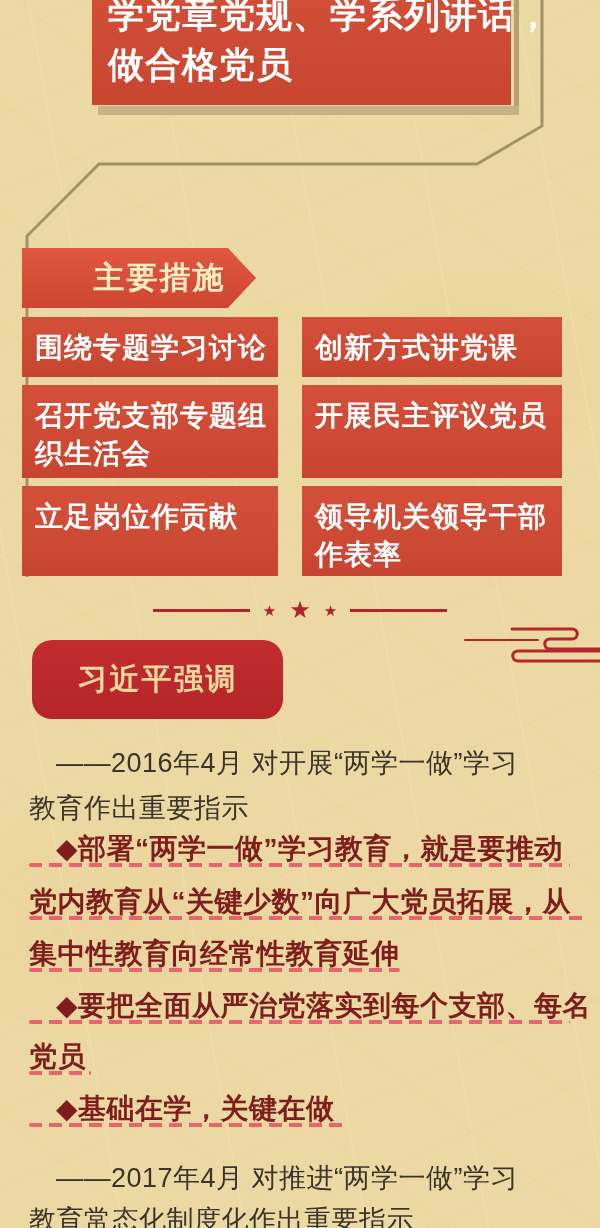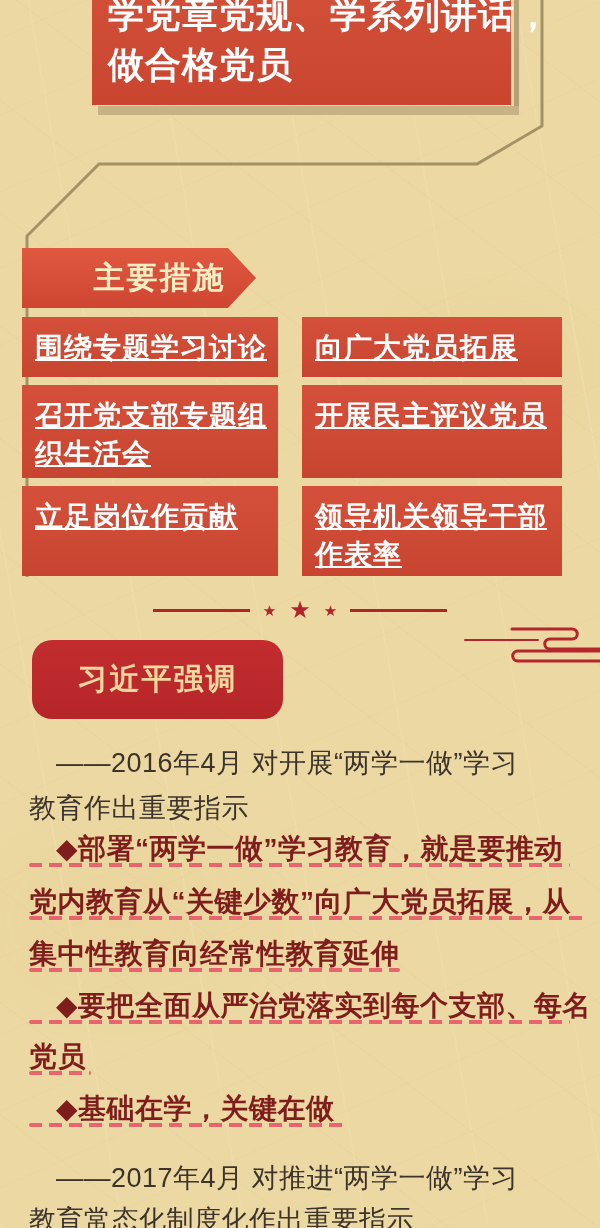--- a/index.html
+++ b/index.html
@@ -27,21 +27,21 @@
     clip-path:polygon(0 0,88% 0,100% 50%,88% 100%,0 100%);
     color:#f9eec2;font-size:31px;font-weight:700;line-height:60px;padding-left:41px;
     box-sizing:border-box;letter-spacing:2px;text-align:center;}
 
   
   .measures-grid{position:absolute;left:22px;top:317px;z-index:2;
     display:grid;grid-template-columns:256px 260px;grid-template-rows:60px 93px 90px;
     row-gap:8px;column-gap:24px;}
   .mbox{background:linear-gradient(180deg,#d5503a,#c74530);
     color:#fff;font-size:28px;line-height:38px;font-weight:600;
-    padding:12px 10px 0 13px;box-sizing:border-box;letter-spacing:1px;text-decoration:underline;}
+    padding:12px 10px 0 13px;box-sizing:border-box;letter-spacing:1px;}
 
   
   .divider{position:absolute;left:0;top:597px;width:600px;height:26px;z-index:2;
     display:flex;align-items:center;justify-content:center;gap:13px;color:#b1242c;}
   .divider .rule{width:97px;height:3px;background:#b1242c;}
   .star-s{font-size:15px;line-height:1;}
   .star-b{font-size:24px;line-height:1;}
 
   
   .cloud{position:absolute;left:450px;top:618px;z-index:2;}
@@ -81,21 +81,21 @@
     <div>学党章党规、学系列讲话，</div>
     <div>做合格党员</div>
   </div>
 
   <div class="measures-banner">
     <span>主要措施</span>
   </div>
 
   <div class="measures-grid">
     <div class="mbox">围绕专题学习讨论</div>
-    <div class="mbox">向广大党员拓展</div>
+    <div class="mbox">创新方式讲党课</div>
     <div class="mbox">召开党支部专题组织生活会</div>
     <div class="mbox">开展民主评议党员</div>
     <div class="mbox">立足岗位作贡献</div>
     <div class="mbox">领导机关领导干部作表率</div>
   </div>
 
   <div class="divider">
     <span class="rule"></span>
     <span class="star-s">★</span>
     <span class="star-b">★</span>

